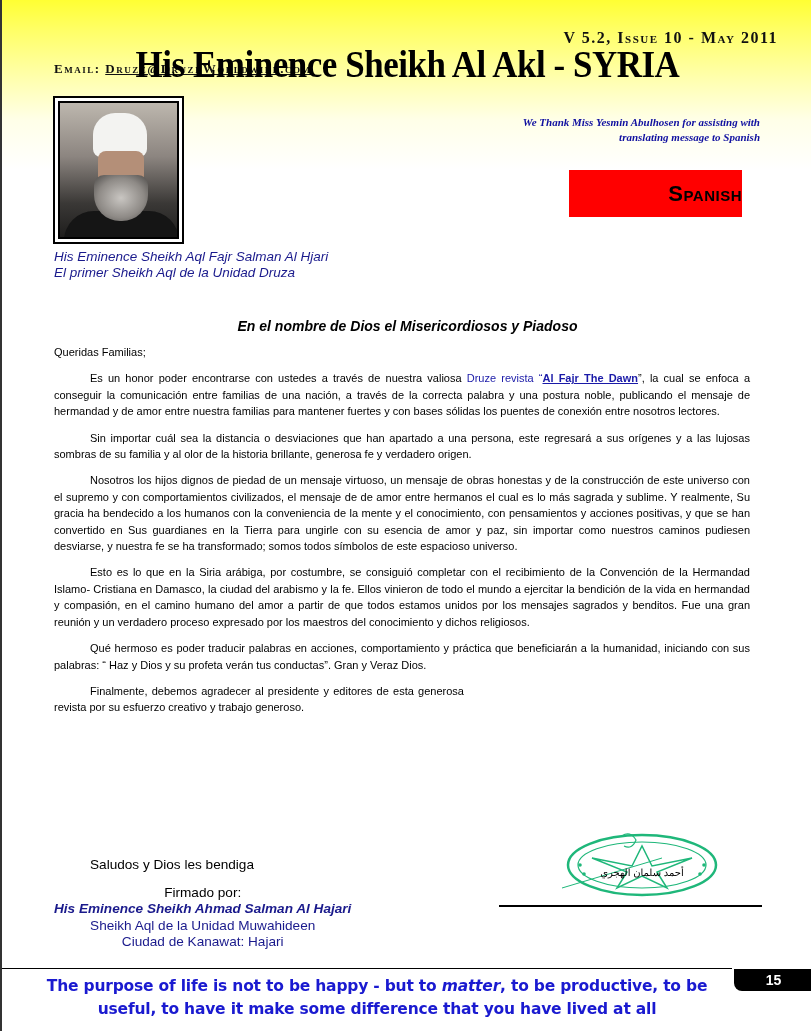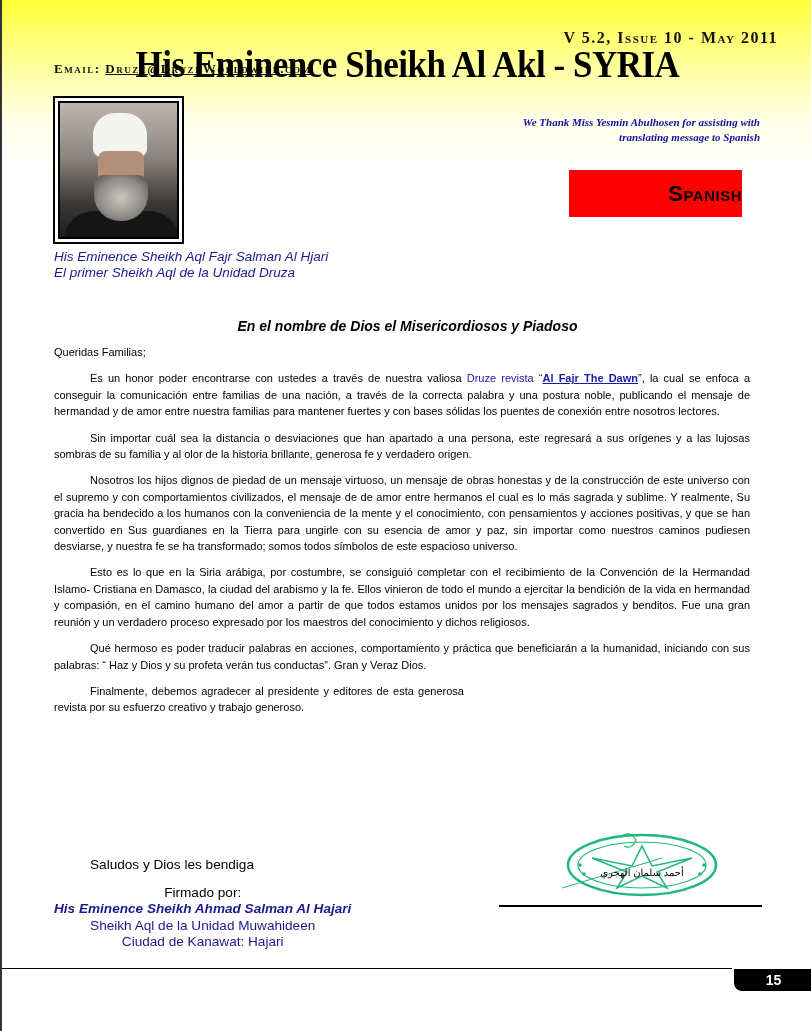--- a/index.html
+++ b/index.html
@@ -173,14 +173,15 @@
       <circle cx="138" cy="46" r="1.8" fill="#1fb77a"></circle>
     <path d="M60 8 Q68 2 74 12 Q70 22 62 18" fill="none" stroke="#1fb77a" stroke-width="1.2"></path>
     <path d="M-60 78 L100 30" stroke="#1fb77a" stroke-width="1"></path>
     <text x="80" y="48" font-size="10" text-anchor="middle" fill="#000">أحمد سلمان الهجري</text>
   </svg>
   <div class="sig-line"></div>
 
   <div class="footer-rule"></div>
   <div class="page-num">15</div>
 
+  <div class="quote"><span>The purpose of life is not to be happy - but to </span><em>matter</em><span>, to be productive, to be useful, to have it make some difference that you have lived at all</span></div>
 
 </div>
 
 </body></html>

